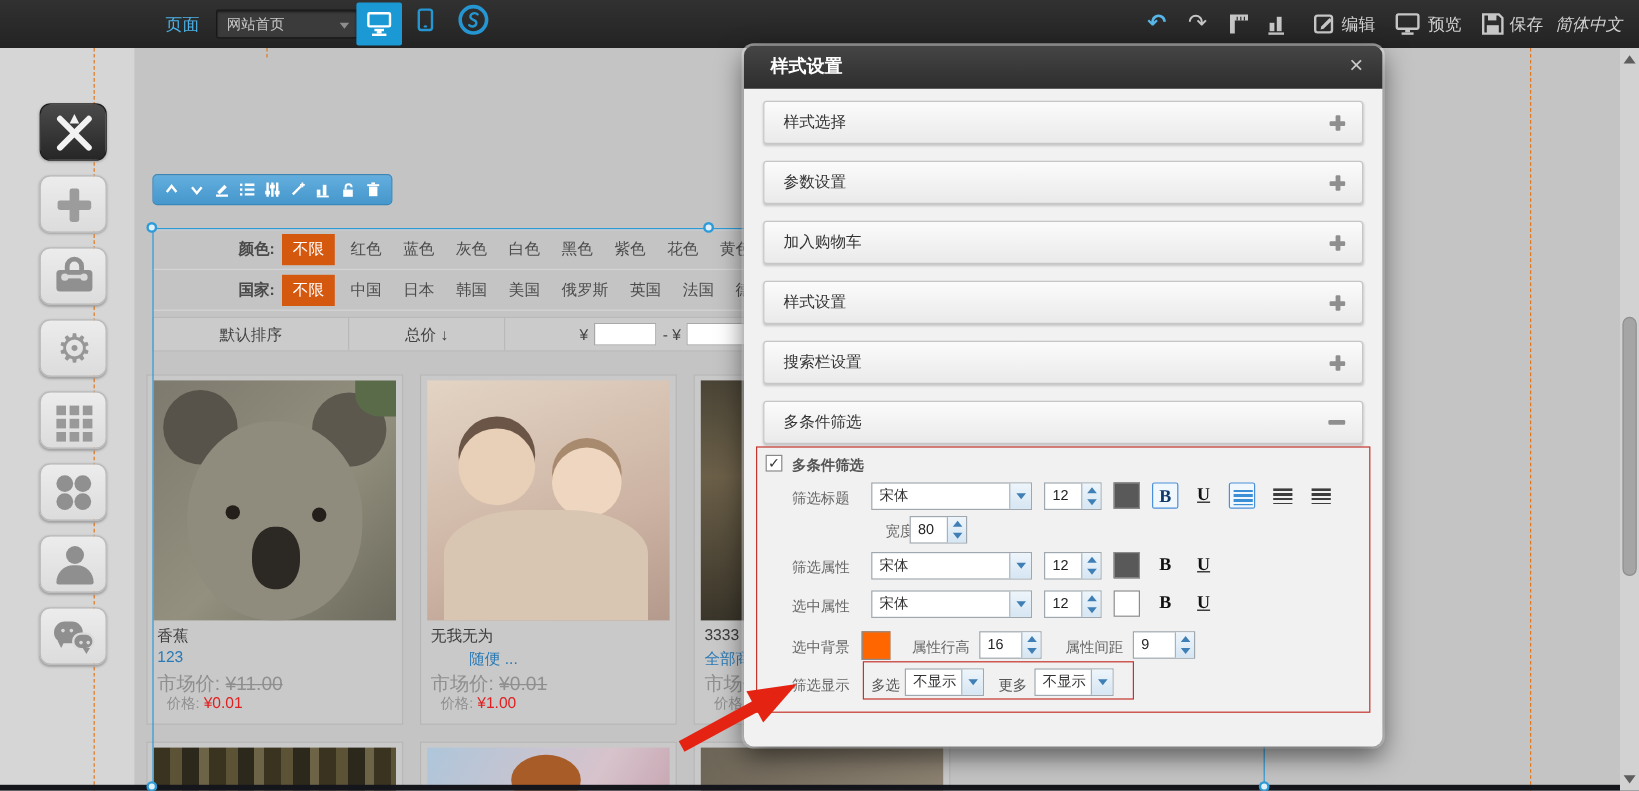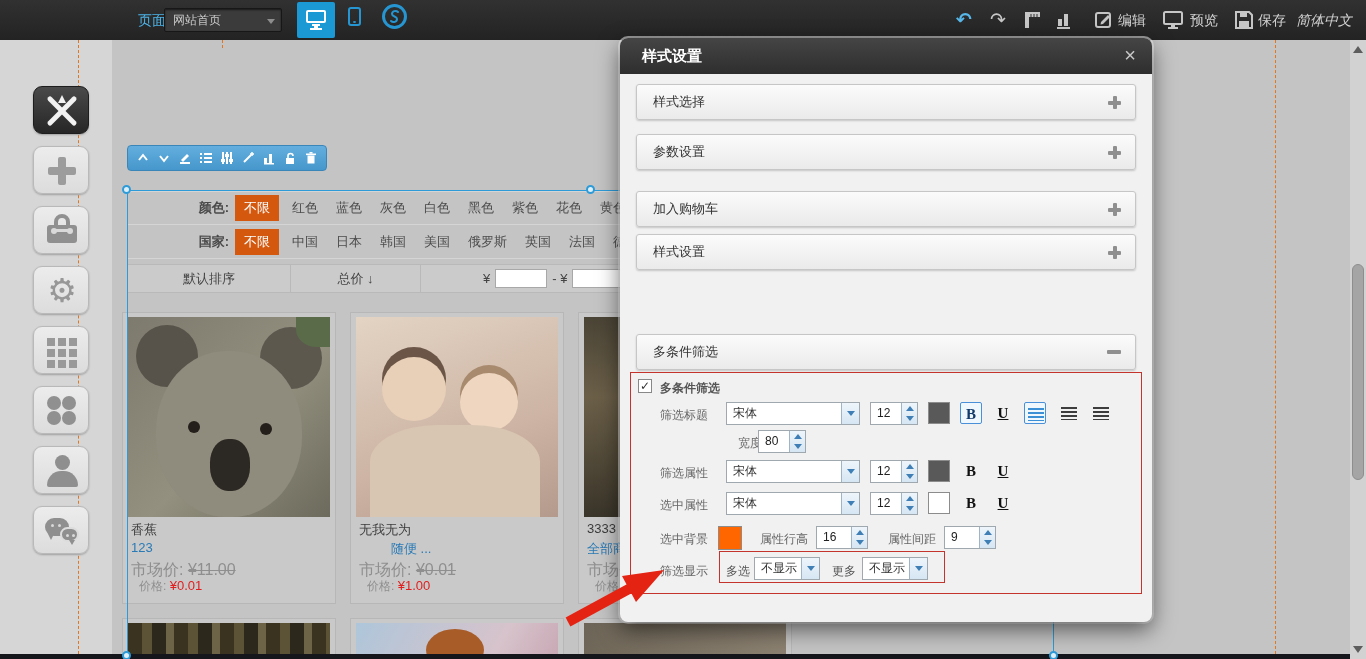--- a/index.html
+++ b/index.html
@@ -110,21 +110,21 @@
   .sb-arrow{position:absolute;left:3px;width:0;height:0;border-left:5px solid transparent;border-right:5px solid transparent;cursor:pointer;}
   .sb-thumb{position:absolute;left:2px;top:224px;width:12px;height:216px;background:#a5a5a5;border:1px solid #8e8e8e;border-radius:6px;cursor:pointer;}
 
   .arrowsvg{left:552px;top:552px;z-index:80;}
 </style>
 </head>
 <body>
 
 <div class="abs topbar">
   <span class="abs tb-label" style="left:138px;">页面</span>
-  <div class="abs tb-select" style="left:164px;">
+  <div class="abs tb-select" style="left:180px;">
     <span>网站首页</span>
     <span class="car"></span>
   </div>
   <div class="abs devbtn active" style="left:297px;">
     <span class="mon"></span>
     <span class="monstand"></span>
     <span class="monbase"></span>
   </div>
   <div class="abs devbtn" style="left:341px;width:30px;">
     <span class="phone"></span>
@@ -392,26 +392,30 @@
   </div>
 
   <div class="section" style="top:46px;">
     <span class="seclabel">样式选择</span>
       <span class="plusico"></span>
   </div>
   <div class="section" style="top:96px;">
     <span class="seclabel">参数设置</span>
       <span class="plusico"></span>
   </div>
-  <div class="section" style="top:153px;">
+  <div class="section" style="top:146px;">
     <span class="seclabel">加入购物车</span>
       <span class="plusico"></span>
   </div>
   <div class="section" style="top:196px;">
     <span class="seclabel">样式设置</span>
+      <span class="plusico"></span>
+  </div>
+  <div class="section" style="top:246px;">
+    <span class="seclabel">搜索栏设置</span>
       <span class="plusico"></span>
   </div>
   <div class="section" style="top:296px;">
     <span class="seclabel">多条件筛选</span>
       <span class="minusico"></span>
   </div>
 
   <div class="redbox" style="left:10px;top:334px;width:512px;height:222px;"></div>
 
   <span class="chk" style="left:18px;top:341px;">✓</span>

